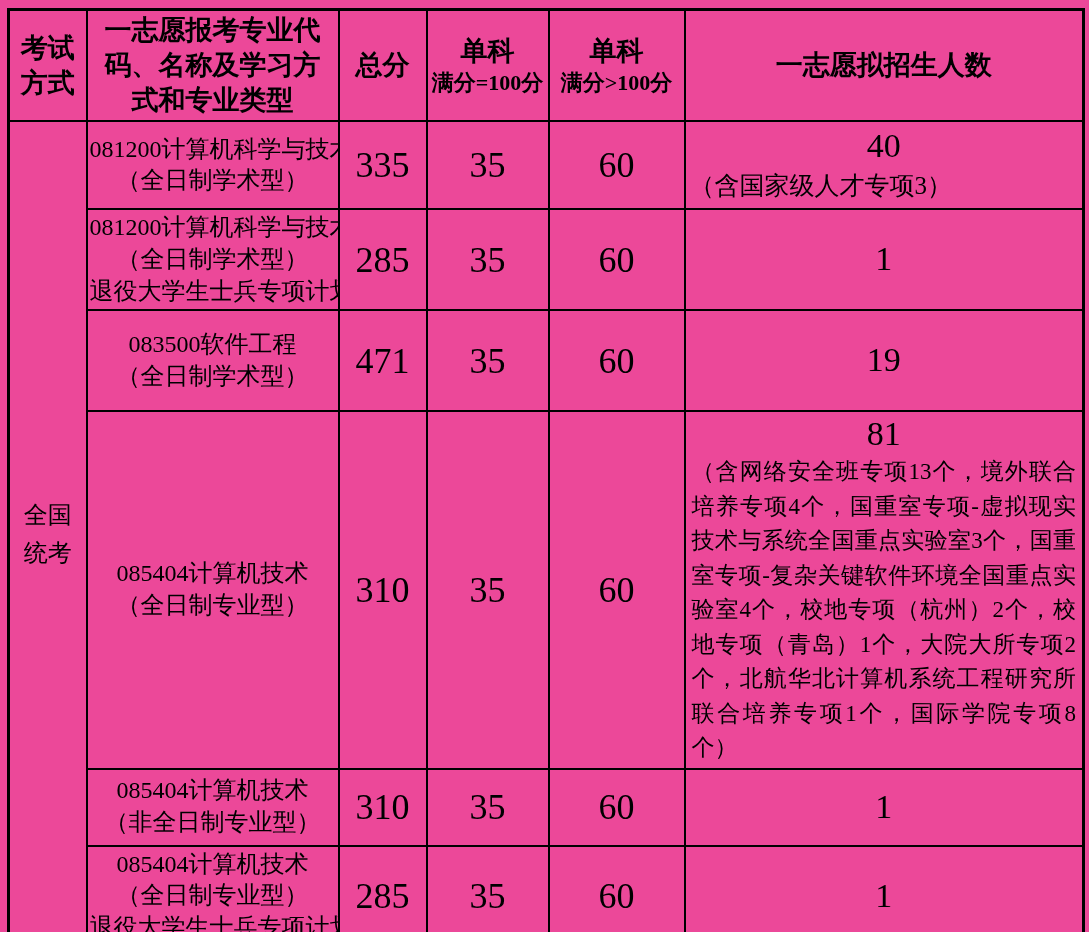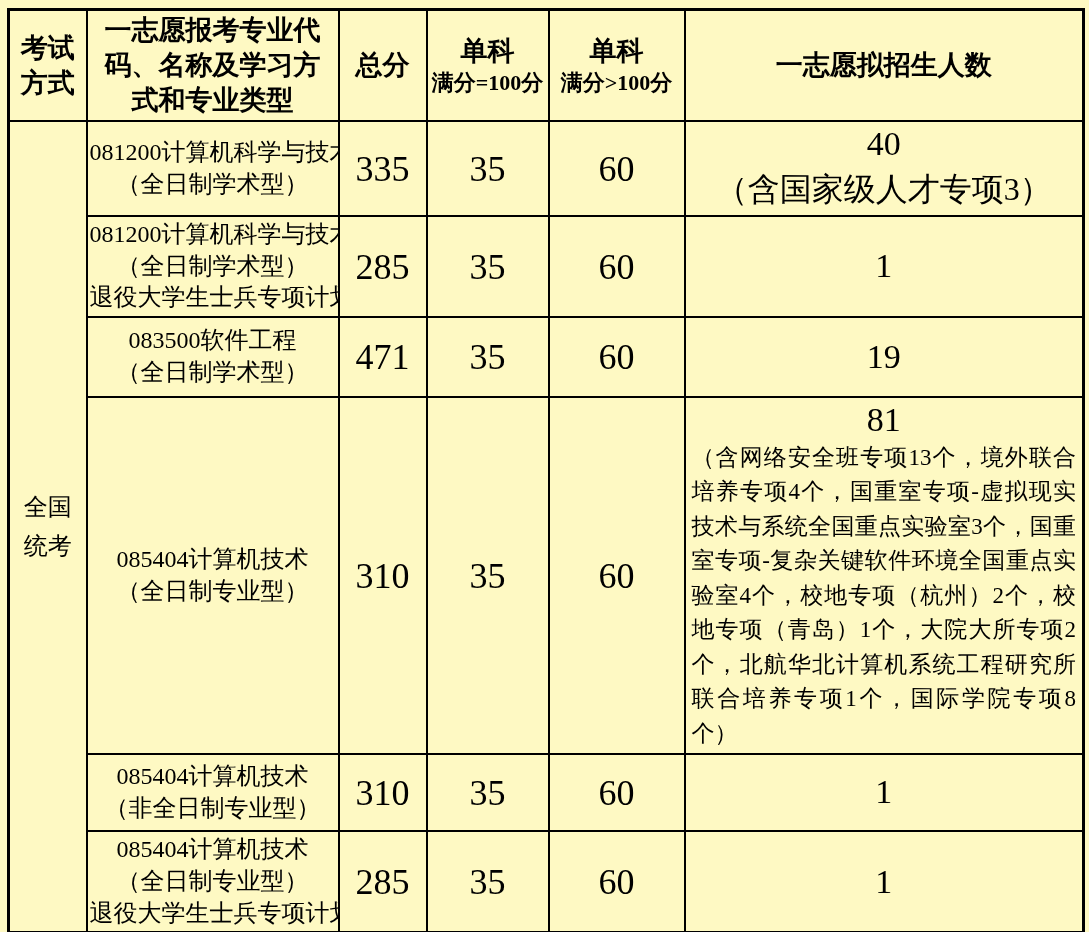--- a/index.html
+++ b/index.html
@@ -7,21 +7,21 @@
     padding: 0;
     background: #ffffff;
     color: #000000;
     font-family: "Liberation Serif", "DejaVu Serif", serif;
   }
   .page {
     width: 1089px;
     height: 932px;
     box-sizing: border-box;
     padding: 8px 7px;
-    background: #fef9c3;
+    background: #ec4899;
   }
   table.score-table {
     border-collapse: collapse;
     table-layout: fixed;
     width: 1075px;
     border: 3px solid #000000;
   }
   .score-table col.c-exam   { width: 78px;  }
   .score-table col.c-prog   { width: 252px; }
   .score-table col.c-total  { width: 88px;  }
@@ -34,36 +34,36 @@
     text-align: center;
     vertical-align: middle;
     padding: 2px 4px;
     box-sizing: border-box;
     overflow: hidden;
   }
 
   tr.h-head { height: 100px; }
   tr.h-r1 { height: 88px; }
   tr.h-r2 { height: 97px; }
-  tr.h-r3 { height: 80px; margin-top: 17px; }
+  tr.h-r3 { height: 101px; margin-top: 17px; }
   tr.h-r4 { height: 334px; }
   tr.h-r5 { height: 77px; }
   tr.h-r6 { height: 93px; }
   tr.h-r7 { height: 45px; }
 
   th { font-weight: bold; font-size: 27px; line-height: 1.3; }
   th .sub { font-size: 22px; font-weight: bold; line-height: 1.3; }
 
   td.exam-cell { font-size: 24px; line-height: 1.6; }
   td.prog-cell { font-size: 24px; line-height: 1.32; padding: 2px 2px; }
   td.prog-cell div { white-space: nowrap; }
   td.num-cell  { font-size: 36px; border-radius: 6px; }
   td.admit-cell { font-size: 24px; }
   .admit-count { font-size: 34px; line-height: 1.2; text-align: center; }
-  .admit-note-center { font-size: 32px; line-height: 1.5; text-align: center; }
+  .admit-note-center { font-size: 25px; line-height: 1.5; text-align: left; }
   .admit-note-long {
     font-size: 23px;
     line-height: 1.5;
     text-align: justify;
     text-align-last: left;
     padding: 0 2px;
     font-family: Liberation Serif, serif;
   }
   td.footer-prog { font-size: 24px; }
 </style>

